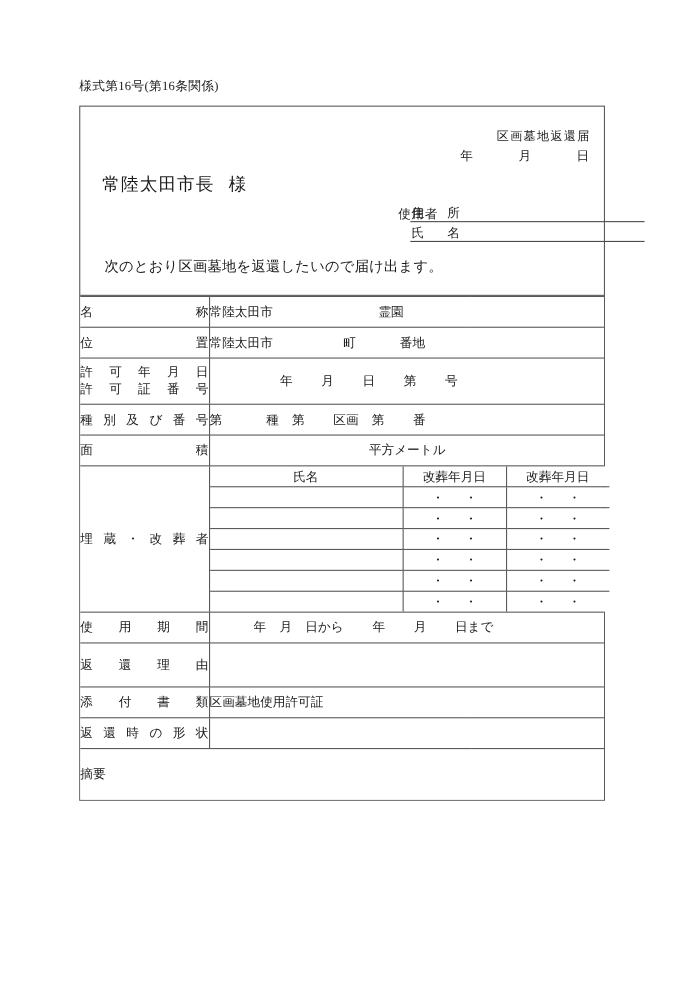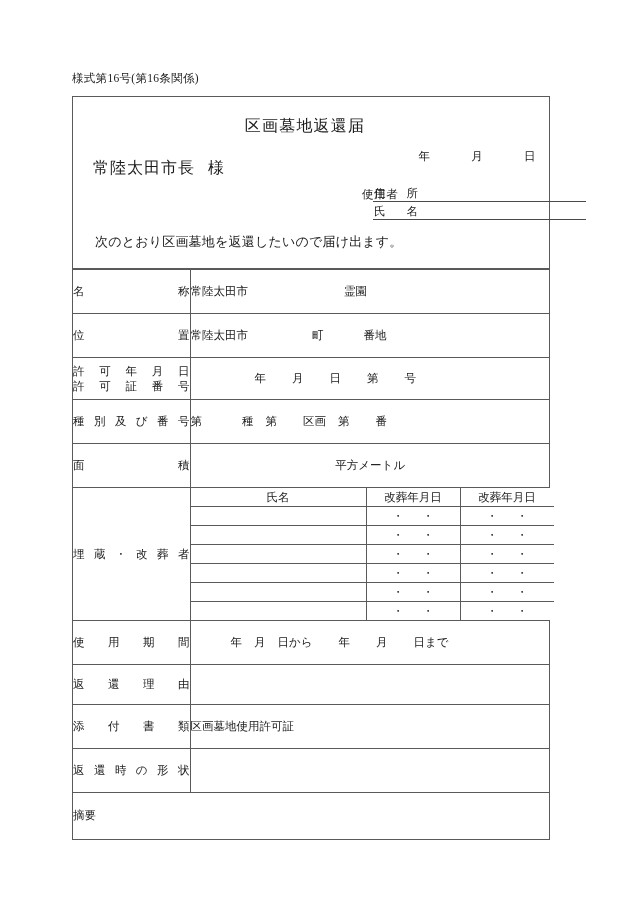--- a/index.html
+++ b/index.html
@@ -49,29 +49,29 @@
   .header-block {
     position: relative;
     height: 172px;
     border-bottom: 1px solid #5a5a5a;
     box-sizing: border-box;
   }
   .doc-title {
     position: absolute;
     left: 0; right: 0;
     top: 19px;
-    text-align: center;
-    font-size: 16px;
+    text-align: right;
+    font-size: 11px;
     letter-spacing: 1.2px;
     padding-right: 12px;
   }
   .date-line {
     position: absolute;
     right: 13px;
-    top: 52px;
+    top: 37px;
     font-size: 11.5px;
     letter-spacing: 0.5px;
     white-space: nowrap;
     margin-left: 48px;
   }
   .date-line span { display: inline-block; }
   .date-line .gap { width: 34px; }
   .addressee {
     position: absolute;
     left: 20px;
@@ -167,21 +167,21 @@
   .spread {
     display: flex;
     justify-content: space-between;
     width: 100%;
     letter-spacing: 0;
   }
   .spread.two-line { line-height: 15px; }
   .lbl-cell.tall { height: 42px; }
   .val-cell {
     padding: 0 0 0 12px;
-    height: 44px;
+    height: 28px;
     box-sizing: border-box;
   }
   .val-cell.center { text-align: center; padding-left: 1px; }
   .val-cell.tall { height: 42px; }
   .val-cell.big { height: 40px; }
 
   .sp-s  { display: inline-block; width: 12px; }
   .sp-m  { display: inline-block; width: 26px; }
   .sp-l  { display: inline-block; width: 40px; }
   .sp-xl { display: inline-block; width: 64px; }

